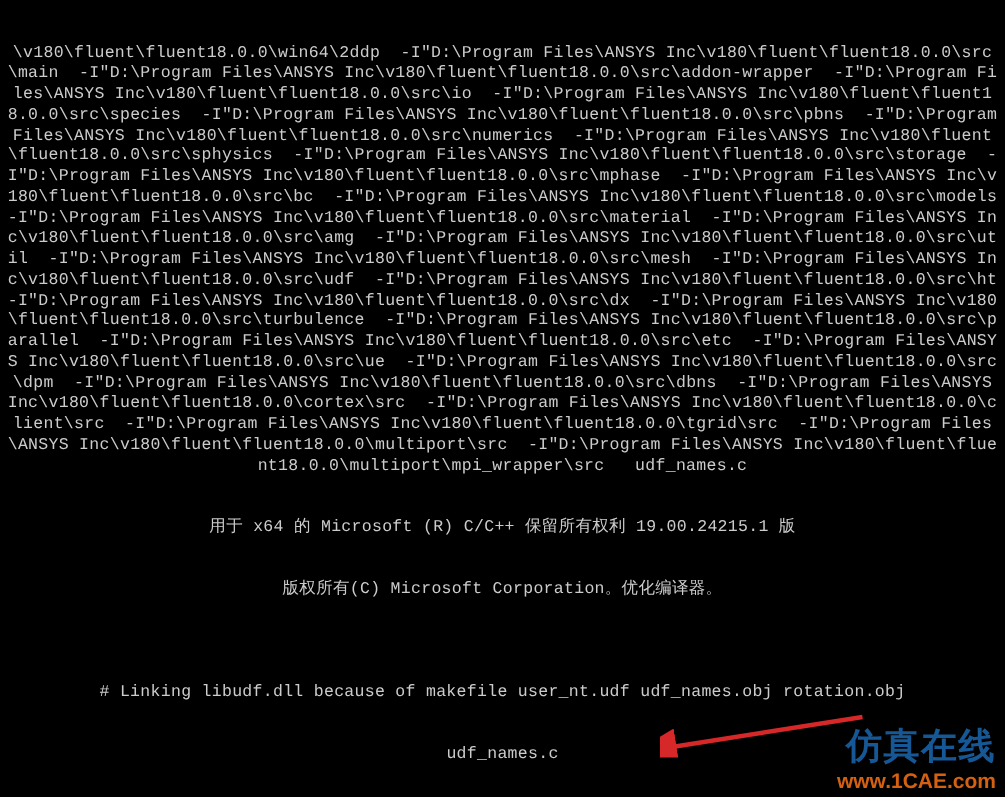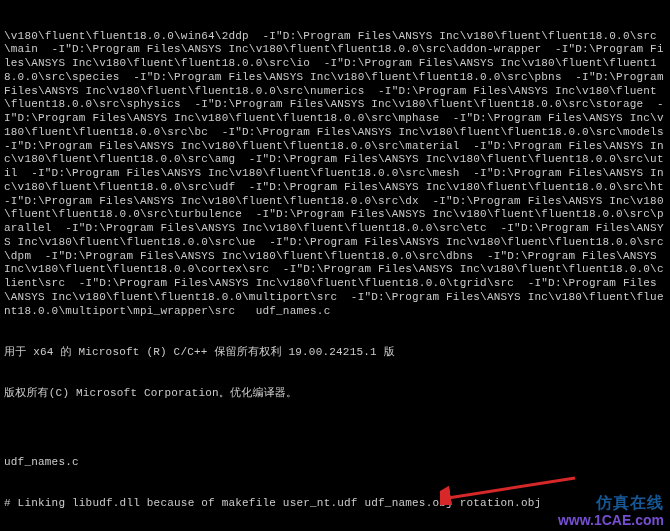--- a/index.html
+++ b/index.html
@@ -19,61 +19,62 @@
       position: relative;
       padding: 2px 4px;
     }
     .terminal {
       white-space: pre-wrap;
       word-break: break-all;
       letter-spacing: 0.2px;
     }
     .line {
       display: block;
+      text-align: center;
     }
     .watermark {
       position: absolute;
       right: 6px;
       bottom: 18px;
       font-family: sans-serif;
-      font-size: 16px;
+      font-size: 24px;
       font-weight: bold;
       color: #1e74c8;
       opacity: 0.75;
       letter-spacing: 1px;
     }
     .watermark-url {
       position: absolute;
       right: 6px;
       bottom: 2px;
       font-family: sans-serif;
       font-size: 14px;
       font-weight: bold;
-      color: #8b5cf6;
+      color: #f97316;
       opacity: 0.85;
     }
     .arrow {
       position: absolute;
       left: 440px;
       top: 475px;
       width: 140px;
       height: 30px;
       pointer-events: none;
     }
   </style>
 </head>
 <body>
 
 <div class="terminal">
   <span class="line">\v180\fluent\fluent18.0.0\win64\2ddp  -I"D:\Program Files\ANSYS Inc\v180\fluent\fluent18.0.0\src\main  -I"D:\Program Files\ANSYS Inc\v180\fluent\fluent18.0.0\src\addon-wrapper  -I"D:\Program Files\ANSYS Inc\v180\fluent\fluent18.0.0\src\io  -I"D:\Program Files\ANSYS Inc\v180\fluent\fluent18.0.0\src\species  -I"D:\Program Files\ANSYS Inc\v180\fluent\fluent18.0.0\src\pbns  -I"D:\Program Files\ANSYS Inc\v180\fluent\fluent18.0.0\src\numerics  -I"D:\Program Files\ANSYS Inc\v180\fluent\fluent18.0.0\src\sphysics  -I"D:\Program Files\ANSYS Inc\v180\fluent\fluent18.0.0\src\storage  -I"D:\Program Files\ANSYS Inc\v180\fluent\fluent18.0.0\src\mphase  -I"D:\Program Files\ANSYS Inc\v180\fluent\fluent18.0.0\src\bc  -I"D:\Program Files\ANSYS Inc\v180\fluent\fluent18.0.0\src\models  -I"D:\Program Files\ANSYS Inc\v180\fluent\fluent18.0.0\src\material  -I"D:\Program Files\ANSYS Inc\v180\fluent\fluent18.0.0\src\amg  -I"D:\Program Files\ANSYS Inc\v180\fluent\fluent18.0.0\src\util  -I"D:\Program Files\ANSYS Inc\v180\fluent\fluent18.0.0\src\mesh  -I"D:\Program Files\ANSYS Inc\v180\fluent\fluent18.0.0\src\udf  -I"D:\Program Files\ANSYS Inc\v180\fluent\fluent18.0.0\src\ht  -I"D:\Program Files\ANSYS Inc\v180\fluent\fluent18.0.0\src\dx  -I"D:\Program Files\ANSYS Inc\v180\fluent\fluent18.0.0\src\turbulence  -I"D:\Program Files\ANSYS Inc\v180\fluent\fluent18.0.0\src\parallel  -I"D:\Program Files\ANSYS Inc\v180\fluent\fluent18.0.0\src\etc  -I"D:\Program Files\ANSYS Inc\v180\fluent\fluent18.0.0\src\ue  -I"D:\Program Files\ANSYS Inc\v180\fluent\fluent18.0.0\src\dpm  -I"D:\Program Files\ANSYS Inc\v180\fluent\fluent18.0.0\src\dbns  -I"D:\Program Files\ANSYS Inc\v180\fluent\fluent18.0.0\cortex\src  -I"D:\Program Files\ANSYS Inc\v180\fluent\fluent18.0.0\client\src  -I"D:\Program Files\ANSYS Inc\v180\fluent\fluent18.0.0\tgrid\src  -I"D:\Program Files\ANSYS Inc\v180\fluent\fluent18.0.0\multiport\src  -I"D:\Program Files\ANSYS Inc\v180\fluent\fluent18.0.0\multiport\mpi_wrapper\src   udf_names.c</span>
   <span class="line">用于 x64 的 Microsoft (R) C/C++ 保留所有权利 19.00.24215.1 版</span>
   <span class="line">版权所有(C) Microsoft Corporation。优化编译器。</span>
   <span class="line"></span>
+  <span class="line"># Linking libudf.dll because of makefile user_nt.udf udf_names.obj rotation.obj</span>
   <span class="line">udf_names.c</span>
-  <span class="line"># Linking libudf.dll because of makefile user_nt.udf udf_names.obj rotation.obj</span>
   
   
   
   <span class="line"></span>
   
   <span class="line"></span>
   
 </div>
 
 <svg class="arrow" viewBox="0 0 140 30">

